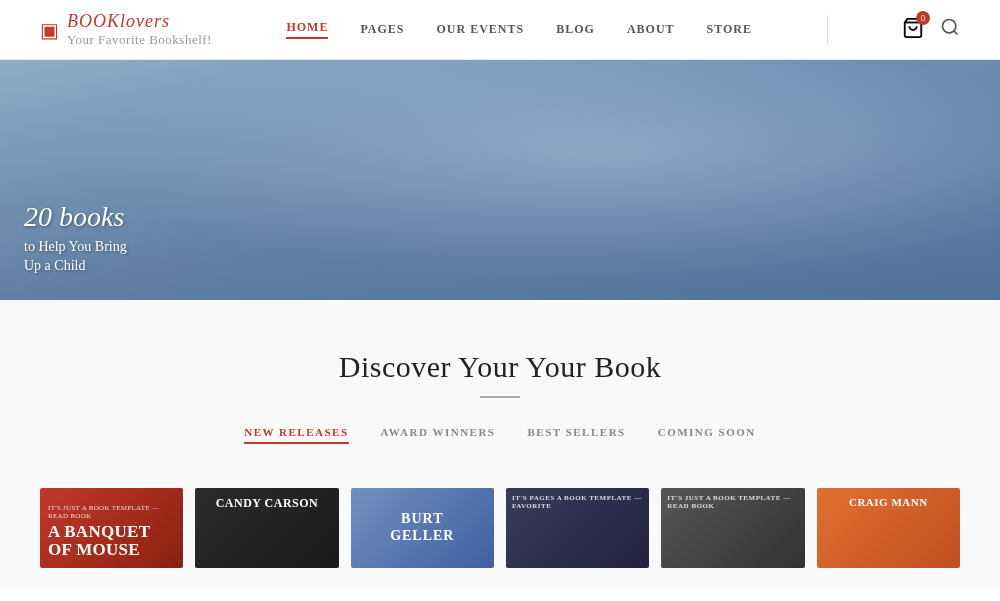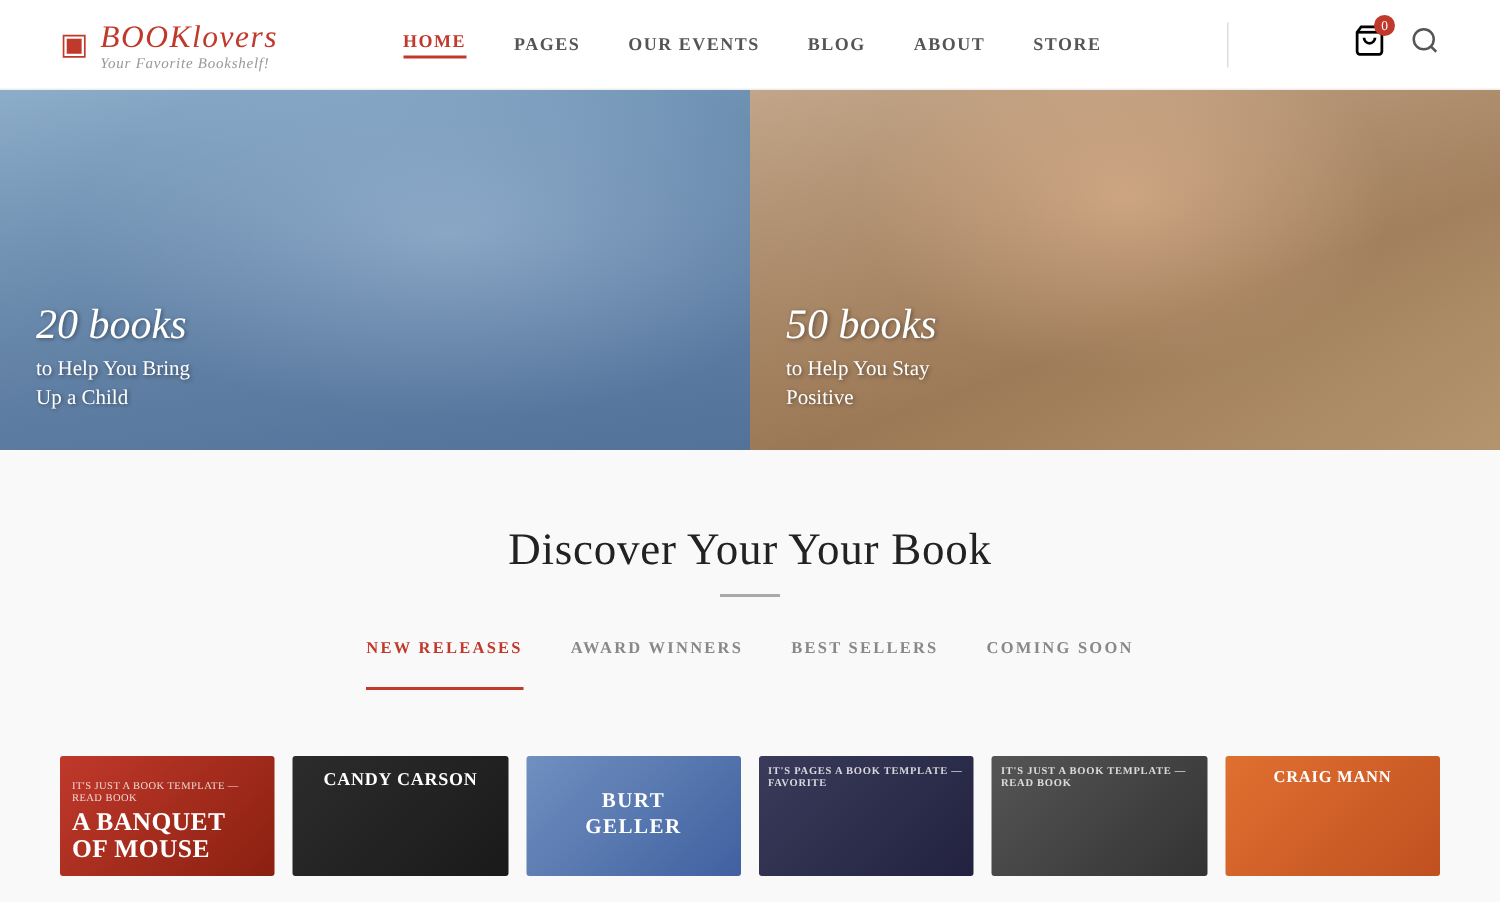--- a/index.html
+++ b/index.html
@@ -22,36 +22,35 @@
     }
     .logo-icon {
       color: #c0392b;
       font-size: 20px;
     }
     .logo-text {
       display: flex;
       flex-direction: column;
     }
     .logo-name {
-      font-size: 21px;
+      font-size: 18px;
       font-weight: bold;
       letter-spacing: 1px;
       color: #222;
       font-family: Liberation Serif, serif;
     }
     .logo-name span {
       color: #c0392b;
       font-style: italic;
       font-weight: 400;
     }
     .logo-tagline {
-      font-size: 10px;
+      font-size: 13px;
       color: #999;
       letter-spacing: 0.5px;
-      font-style: italic;
     }
     .nav {
       display: flex;
       align-items: center;
       gap: 32px;
     }
     .nav-item {
       font-size: 12px;
       font-weight: 600;
       letter-spacing: 1px;
@@ -199,21 +198,21 @@
       gap: 32px;
       margin-bottom: 24px;
     }
     .tab-item {
       font-size: 11px;
       font-weight: 700;
       letter-spacing: 1.5px;
       text-transform: uppercase;
       color: #888;
       cursor: pointer;
-      padding-bottom: 20px;
+      padding-bottom: 4px;
     }
     .tab-item.active {
       color: #c0392b;
       border-bottom: 2px solid #c0392b;
     }
 
     
     .books-row {
       display: flex;
       gap: 12px;
@@ -297,28 +296,20 @@
   <div class="hero-panel hero-panel-left">
     <div class="hero-img-sim-left"></div>
     <div class="hero-overlay-left"></div>
     <div class="hero-content">
       <span class="hero-count">20 books</span>
       <p class="hero-desc">to Help You Bring<br>Up a Child</p>
     </div>
   </div>
 
 
-  <div class="hero-panel hero-panel-right">
-    <div class="hero-img-sim-right"></div>
-    <div class="hero-overlay-right"></div>
-    <div class="hero-content">
-      <span class="hero-count">50 books</span>
-      <p class="hero-desc">to Help You Stay<br>Positive</p>
-    </div>
-  </div>
 </section>
 
 <section class="discover">
   <h2 class="discover-title">Discover Your Your Book</h2>
   <div class="discover-divider"></div>
 
   <div class="tabs">
     <span class="tab-item active">NEW RELEASES</span>
     <span class="tab-item">AWARD WINNERS</span>
     <span class="tab-item">BEST SELLERS</span>

